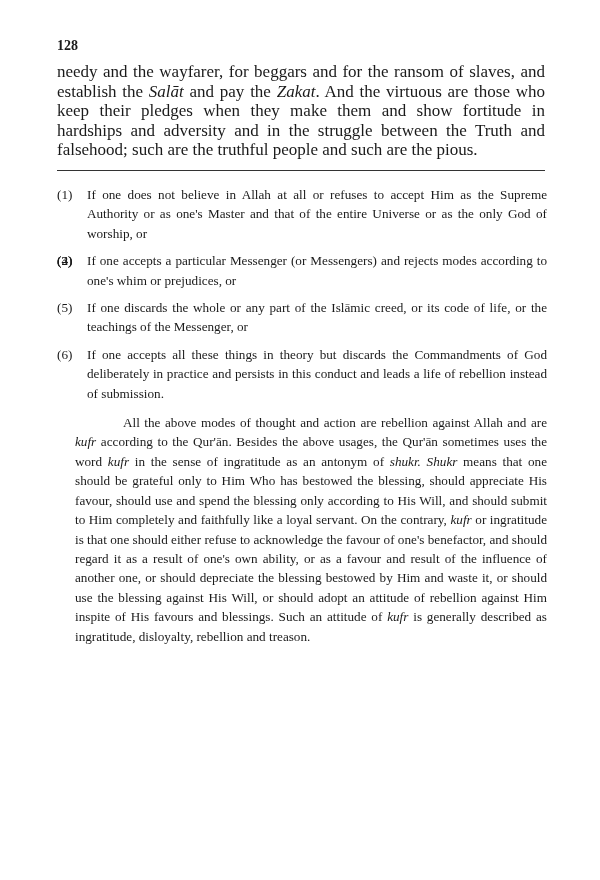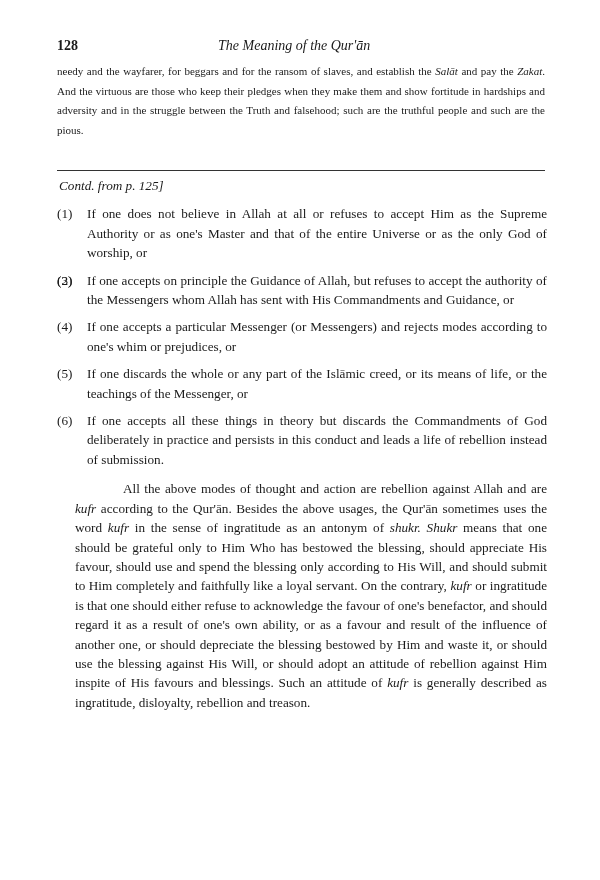--- a/index.html
+++ b/index.html
@@ -2,52 +2,50 @@
 <html><head>
 <meta charset="utf-8">
 <style>
   html, body { margin: 0; padding: 0; background: #ffffff; }
   body { width: 600px; height: 880px; overflow: hidden; position: relative;
          font-family: "Liberation Serif", "DejaVu Serif", serif; color: #1a1a1a; }
   .page { position: absolute; left: 0; top: 0; width: 600px; height: 880px; }
   .header { position: absolute; top: 38px; left: 57px; width: 490px; height: 20px; }
   .page-num { position: absolute; left: 0; top: 0; font-weight: bold; font-size: 14px; }
   .running-title { position: absolute; left: 161px; top: 0; font-style: italic; font-size: 14px; }
-  .main-text { position: absolute; left: 57px; top: 62px; width: 488px; font-size: 11px; line-height: 19.6px; text-align: justify; }
+  .main-text { position: absolute; left: 57px; top: 62px; width: 488px; font-size: 17px; line-height: 19.6px; text-align: justify; }
   .main-text p { margin: 0; }
   .rule { position: absolute; left: 57px; top: 170px; width: 488px; height: 0; border-top: 1.5px solid #333; }
   .footnote { position: absolute; left: 57px; top: 176px; width: 490px; font-size: 13.2px; line-height: 19.4px; }
   .contd { font-style: italic; margin: 0 0 9px 2px; }
   .fn-intro { margin: 0; text-align: justify; }
   .items { margin: 9px 0 0 0; padding: 0; list-style: none; }
   .item { position: relative; padding-left: 30px; margin-bottom: 8px; text-align: justify; }
   .item-num { position: absolute; left: 0; top: 0; }
   .closing { margin: 10px 0 0 14px; text-align: justify; text-indent: 48px; padding-left: 4px; }
   i { font-style: italic; }
 </style>
 </head>
 <body>
 
 <div class="page">
   <div class="header">
     <span class="page-num">128</span>
-    <span class="running-title">The Meaning of the Qur'ān</span>
   </div>
 
   <div class="main-text">
     <p><span>needy and the wayfarer, for beggars and for the ransom of slaves, and establish the </span><i>Salāt</i><span> and pay the </span><i>Zakat</i><span>. And the virtuous are those who keep their pledges when they make them and show fortitude in hardships and adversity and in the struggle between the Truth and falsehood; such are the truthful people and such are the pious.</span></p>
   </div>
 
   <div class="rule"></div>
 
   <div class="footnote">
-    <p class="contd">Contd. from p. 125]</p>
     <ul class="items">
       <li class="item"><span class="item-num">(1)</span><span>If one does not believe in Allah at all or refuses to accept Him as the Supreme Authority or as one's Master and that of the entire Universe or as the only God of worship, or</span></li>
       <li class="item"><span class="item-num">(2)</span></li>
-      <li class="item"><span class="item-num">(3)</span><span>If one accepts on principle the Guidance of Allah, but refuses to accept the authority of the Messengers whom Allah has sent with His Commandments and Guidance, or</span></li>
+      <li class="item"><span class="item-num">(3)</span></li>
       <li class="item"><span class="item-num">(4)</span><span>If one accepts a particular Messenger (or Messengers) and rejects modes according to one's whim or prejudices, or</span></li>
-      <li class="item"><span class="item-num">(5)</span><span>If one discards the whole or any part of the Islāmic creed, or its means of life, or the teachings of the Messenger, or</span></li>
+      <li class="item"><span class="item-num">(5)</span><span>If one discards the whole or any part of the Islāmic creed, or its code of life, or the teachings of the Messenger, or</span></li>
       <li class="item"><span class="item-num">(6)</span><span>If one accepts all these things in theory but discards the Commandments of God deliberately in practice and persists in this conduct and leads a life of rebellion instead of submission.</span></li>
     </ul>
     <p class="closing"><span>All the above modes of thought and action are rebellion against Allah and are </span><i>kufr</i><span> according to the Qur'ān. Besides the above usages, the Qur'ān sometimes uses the word </span><i>kufr</i><span> in the sense of ingratitude as an antonym of </span><i>shukr. Shukr</i><span> means that one should be grateful only to Him Who has bestowed the blessing, should appreciate His favour, should use and spend the blessing only according to His Will, and should submit to Him completely and faithfully like a loyal servant. On the contrary, </span><i>kufr</i><span> or ingratitude is that one should either refuse to acknowledge the favour of one's benefactor, and should regard it as a result of one's own ability, or as a favour and result of the influence of another one, or should depreciate the blessing bestowed by Him and waste it, or should use the blessing against His Will, or should adopt an attitude of rebellion against Him inspite of His favours and blessings. Such an attitude of </span><i>kufr</i><span> is generally described as ingratitude, disloyalty, rebellion and treason.</span></p>
   </div>
 </div>
 
 </body></html>

